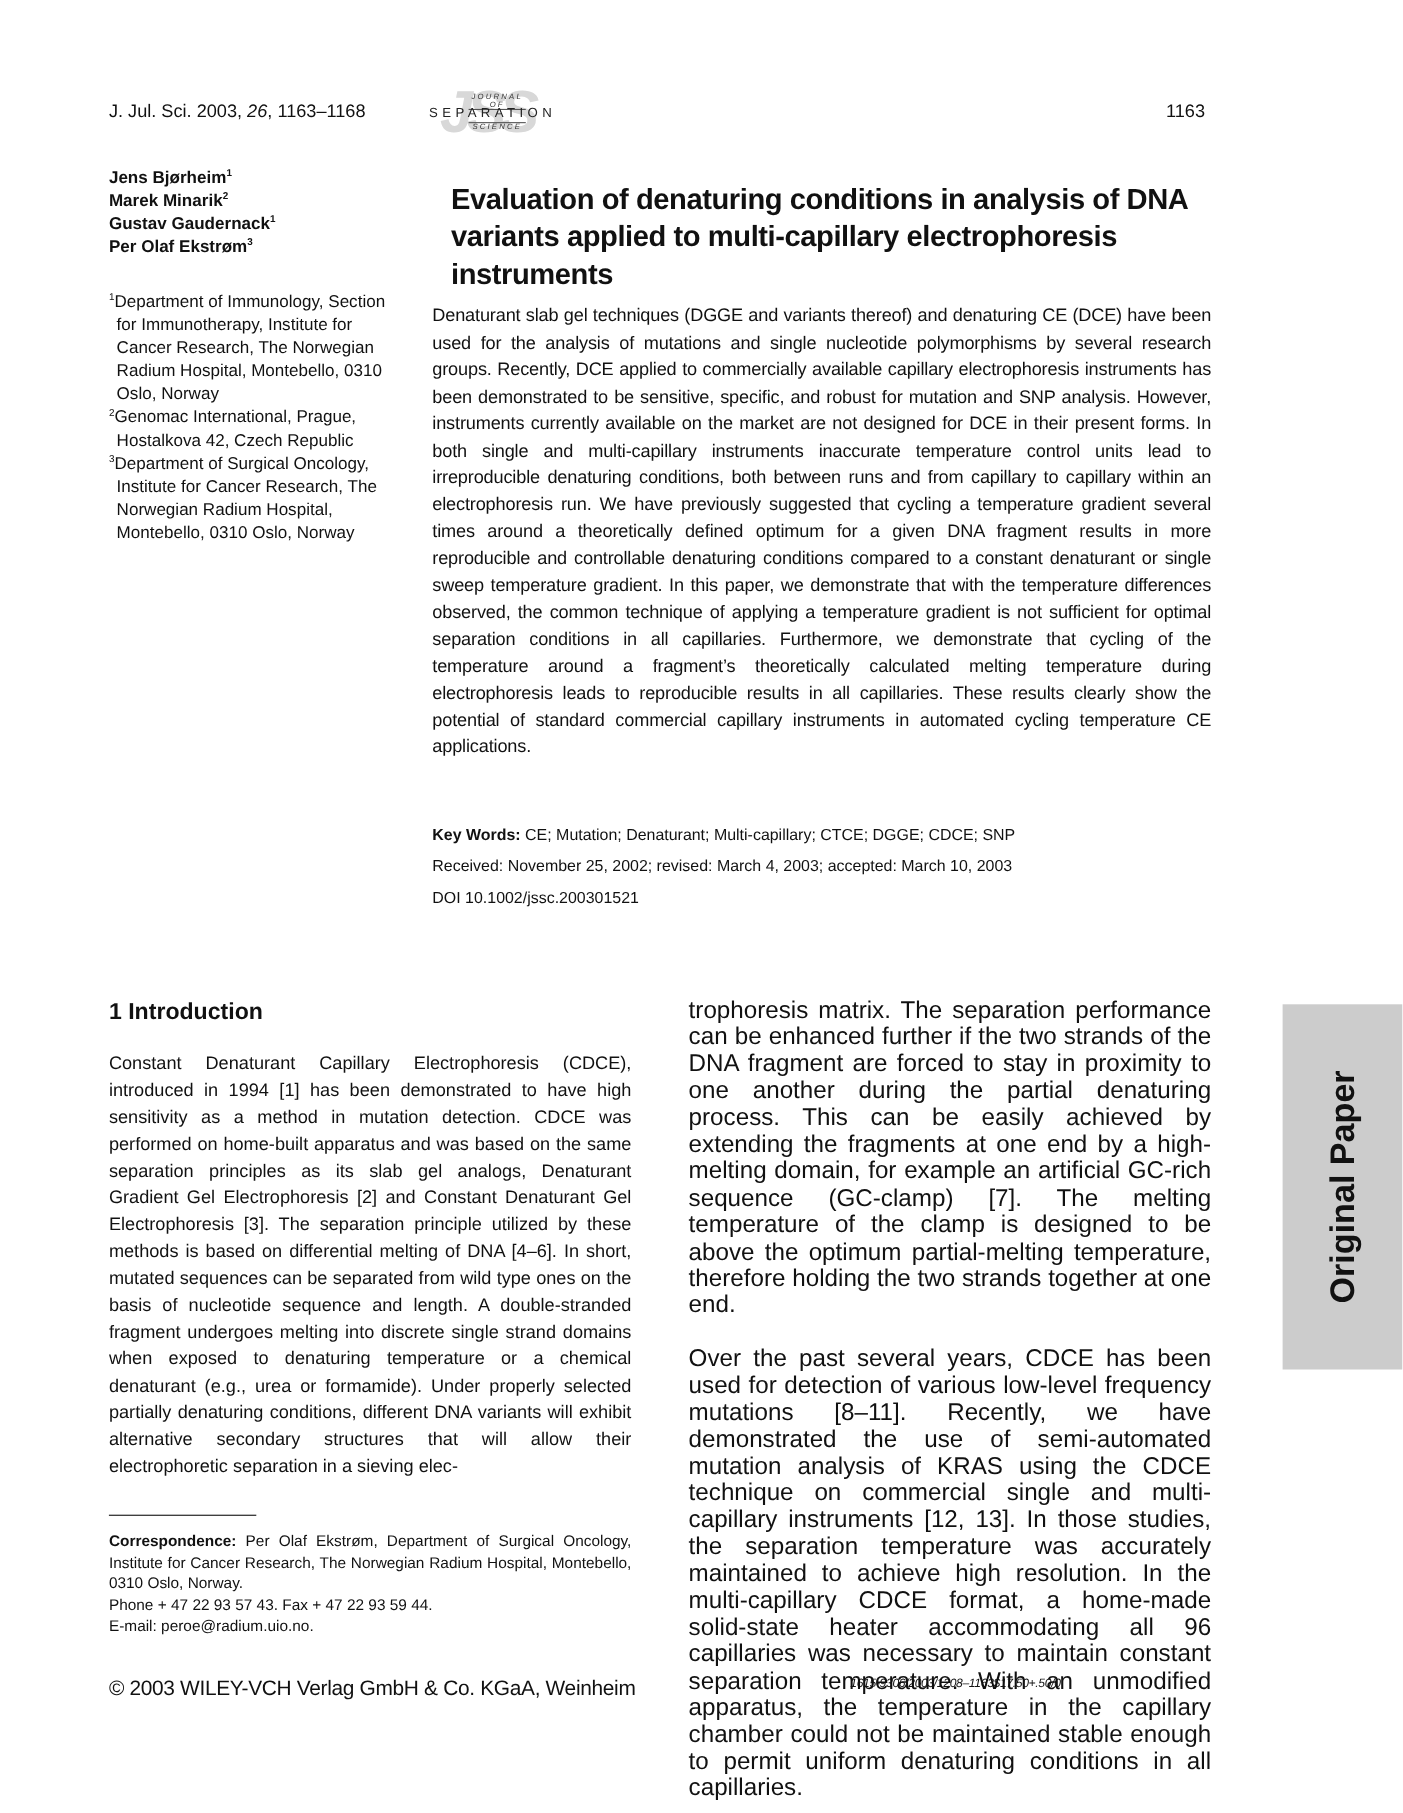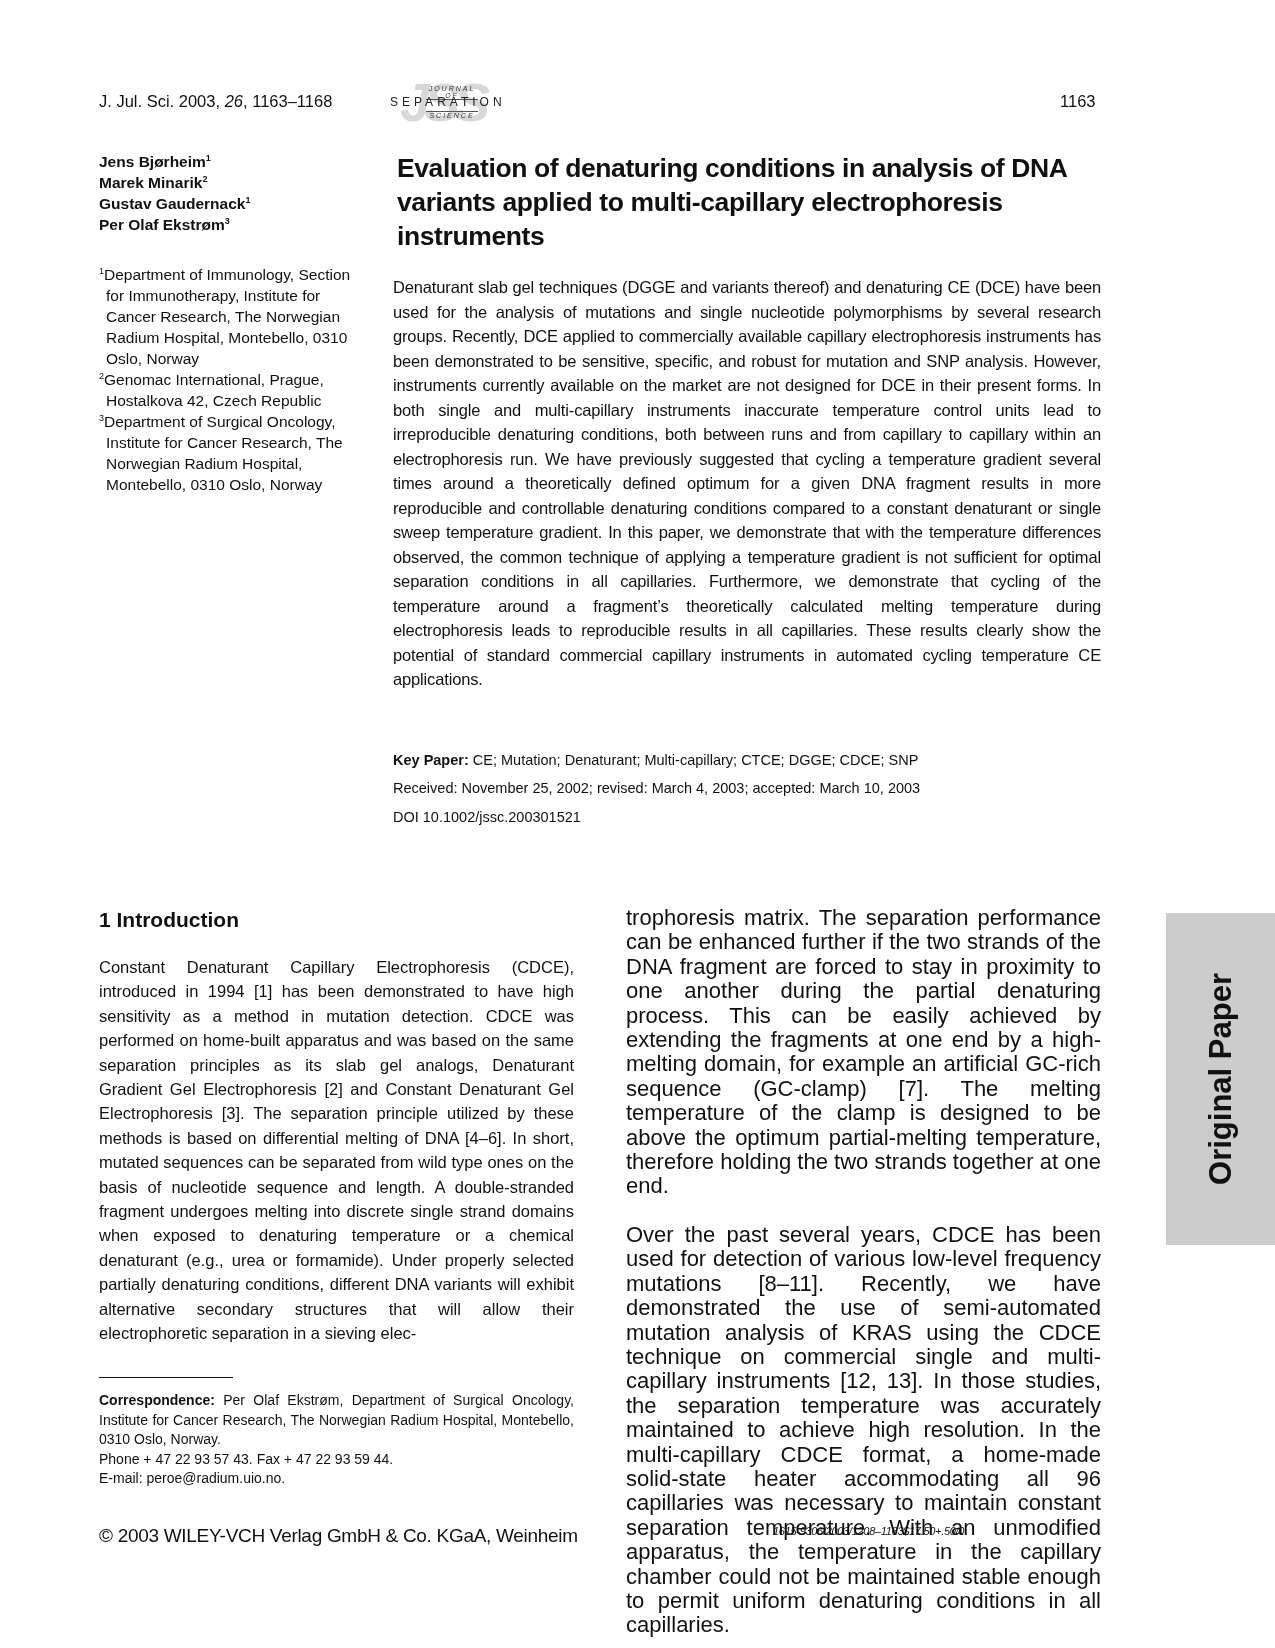--- a/index.html
+++ b/index.html
@@ -75,24 +75,24 @@
   <div><span>Gustav Gaudernack</span><sup>1</sup></div>
   <div><span>Per Olaf Ekstrøm</span><sup>3</sup></div>
 </div>
 
 <div class="abs affil">
   <div class="item"><sup>1</sup><span>Department of Immunology, Section for Immunotherapy, Institute for Cancer Research, The Norwegian Radium Hospital, Montebello, 0310 Oslo, Norway</span></div>
   <div class="item"><sup>2</sup><span>Genomac International, Prague, Hostalkova 42, Czech Republic</span></div>
   <div class="item"><sup>3</sup><span>Department of Surgical Oncology, Institute for Cancer Research, The Norwegian Radium Hospital, Montebello, 0310 Oslo, Norway</span></div>
 </div>
 
-<h1 class="abs title" style="margin:4px">Evaluation of denaturing conditions in analysis of DNA variants applied to multi-capillary electrophoresis instruments</h1>
+<h1 class="abs title" style="margin:17px">Evaluation of denaturing conditions in analysis of DNA variants applied to multi-capillary electrophoresis instruments</h1>
 <div class="abs abstract">Denaturant slab gel techniques (DGGE and variants thereof) and denaturing CE (DCE) have been used for the analysis of mutations and single nucleotide polymorphisms by several research groups. Recently, DCE applied to commercially available capillary electrophoresis instruments has been demonstrated to be sensitive, specific, and robust for mutation and SNP analysis. However, instruments currently available on the market are not designed for DCE in their present forms. In both single and multi-capillary instruments inaccurate temperature control units lead to irreproducible denaturing conditions, both between runs and from capillary to capillary within an electrophoresis run. We have previously suggested that cycling a temperature gradient several times around a theoretically defined optimum for a given DNA fragment results in more reproducible and controllable denaturing conditions compared to a constant denaturant or single sweep temperature gradient. In this paper, we demonstrate that with the temperature differences observed, the common technique of applying a temperature gradient is not sufficient for optimal separation conditions in all capillaries. Furthermore, we demonstrate that cycling of the temperature around a fragment’s theoretically calculated melting temperature during electrophoresis leads to reproducible results in all capillaries. These results clearly show the potential of standard commercial capillary instruments in automated cycling temperature CE applications.</div>
 
-<div class="abs meta" style="top:752px"><b>Key Paper:</b><span> CE; Mutation; Denaturant; Multi-capillary; CTCE; DGGE; CDCE; SNP</span></div>
+<div class="abs meta" style="top:752px"><b>Key Words:</b><span> CE; Mutation; Denaturant; Multi-capillary; CTCE; DGGE; CDCE; SNP</span></div>
 <div class="abs meta" style="top:780px">Received: November 25, 2002; revised: March 4, 2003; accepted: March 10, 2003</div>
 <div class="abs meta" style="top:809px">DOI 10.1002/jssc.200301521</div>
 
 <h2 class="abs section-head" style="margin:0">1 Introduction</h2>
 <div class="abs col-left">Constant Denaturant Capillary Electrophoresis (CDCE), introduced in 1994 [1] has been demonstrated to have high sensitivity as a method in mutation detection. CDCE was performed on home-built apparatus and was based on the same separation principles as its slab gel analogs, Denaturant Gradient Gel Electrophoresis [2] and Constant Denaturant Gel Electrophoresis [3]. The separation principle utilized by these methods is based on differential melting of DNA [4–6]. In short, mutated sequences can be separated from wild type ones on the basis of nucleotide sequence and length. A double-stranded fragment undergoes melting into discrete single strand domains when exposed to denaturing temperature or a chemical denaturant (e.g., urea or formamide). Under properly selected partially denaturing conditions, different DNA variants will exhibit alternative secondary structures that will allow their electrophoretic separation in a sieving elec-</div>
 
 <div class="abs col-right">
   <p>trophoresis matrix. The separation performance can be enhanced further if the two strands of the DNA fragment are forced to stay in proximity to one another during the partial denaturing process. This can be easily achieved by extending the fragments at one end by a high-melting domain, for example an artificial GC-rich sequence (GC-clamp) [7]. The melting temperature of the clamp is designed to be above the optimum partial-melting temperature, therefore holding the two strands together at one end.</p>
   <p>Over the past several years, CDCE has been used for detection of various low-level frequency mutations [8–11]. Recently, we have demonstrated the use of semi-automated mutation analysis of KRAS using the CDCE technique on commercial single and multi-capillary instruments [12, 13]. In those studies, the separation temperature was accurately maintained to achieve high resolution. In the multi-capillary CDCE format, a home-made solid-state heater accommodating all 96 capillaries was necessary to maintain constant separation temperature. With an unmodified apparatus, the temperature in the capillary chamber could not be maintained stable enough to permit uniform denaturing conditions in all capillaries.</p>
 </div>

